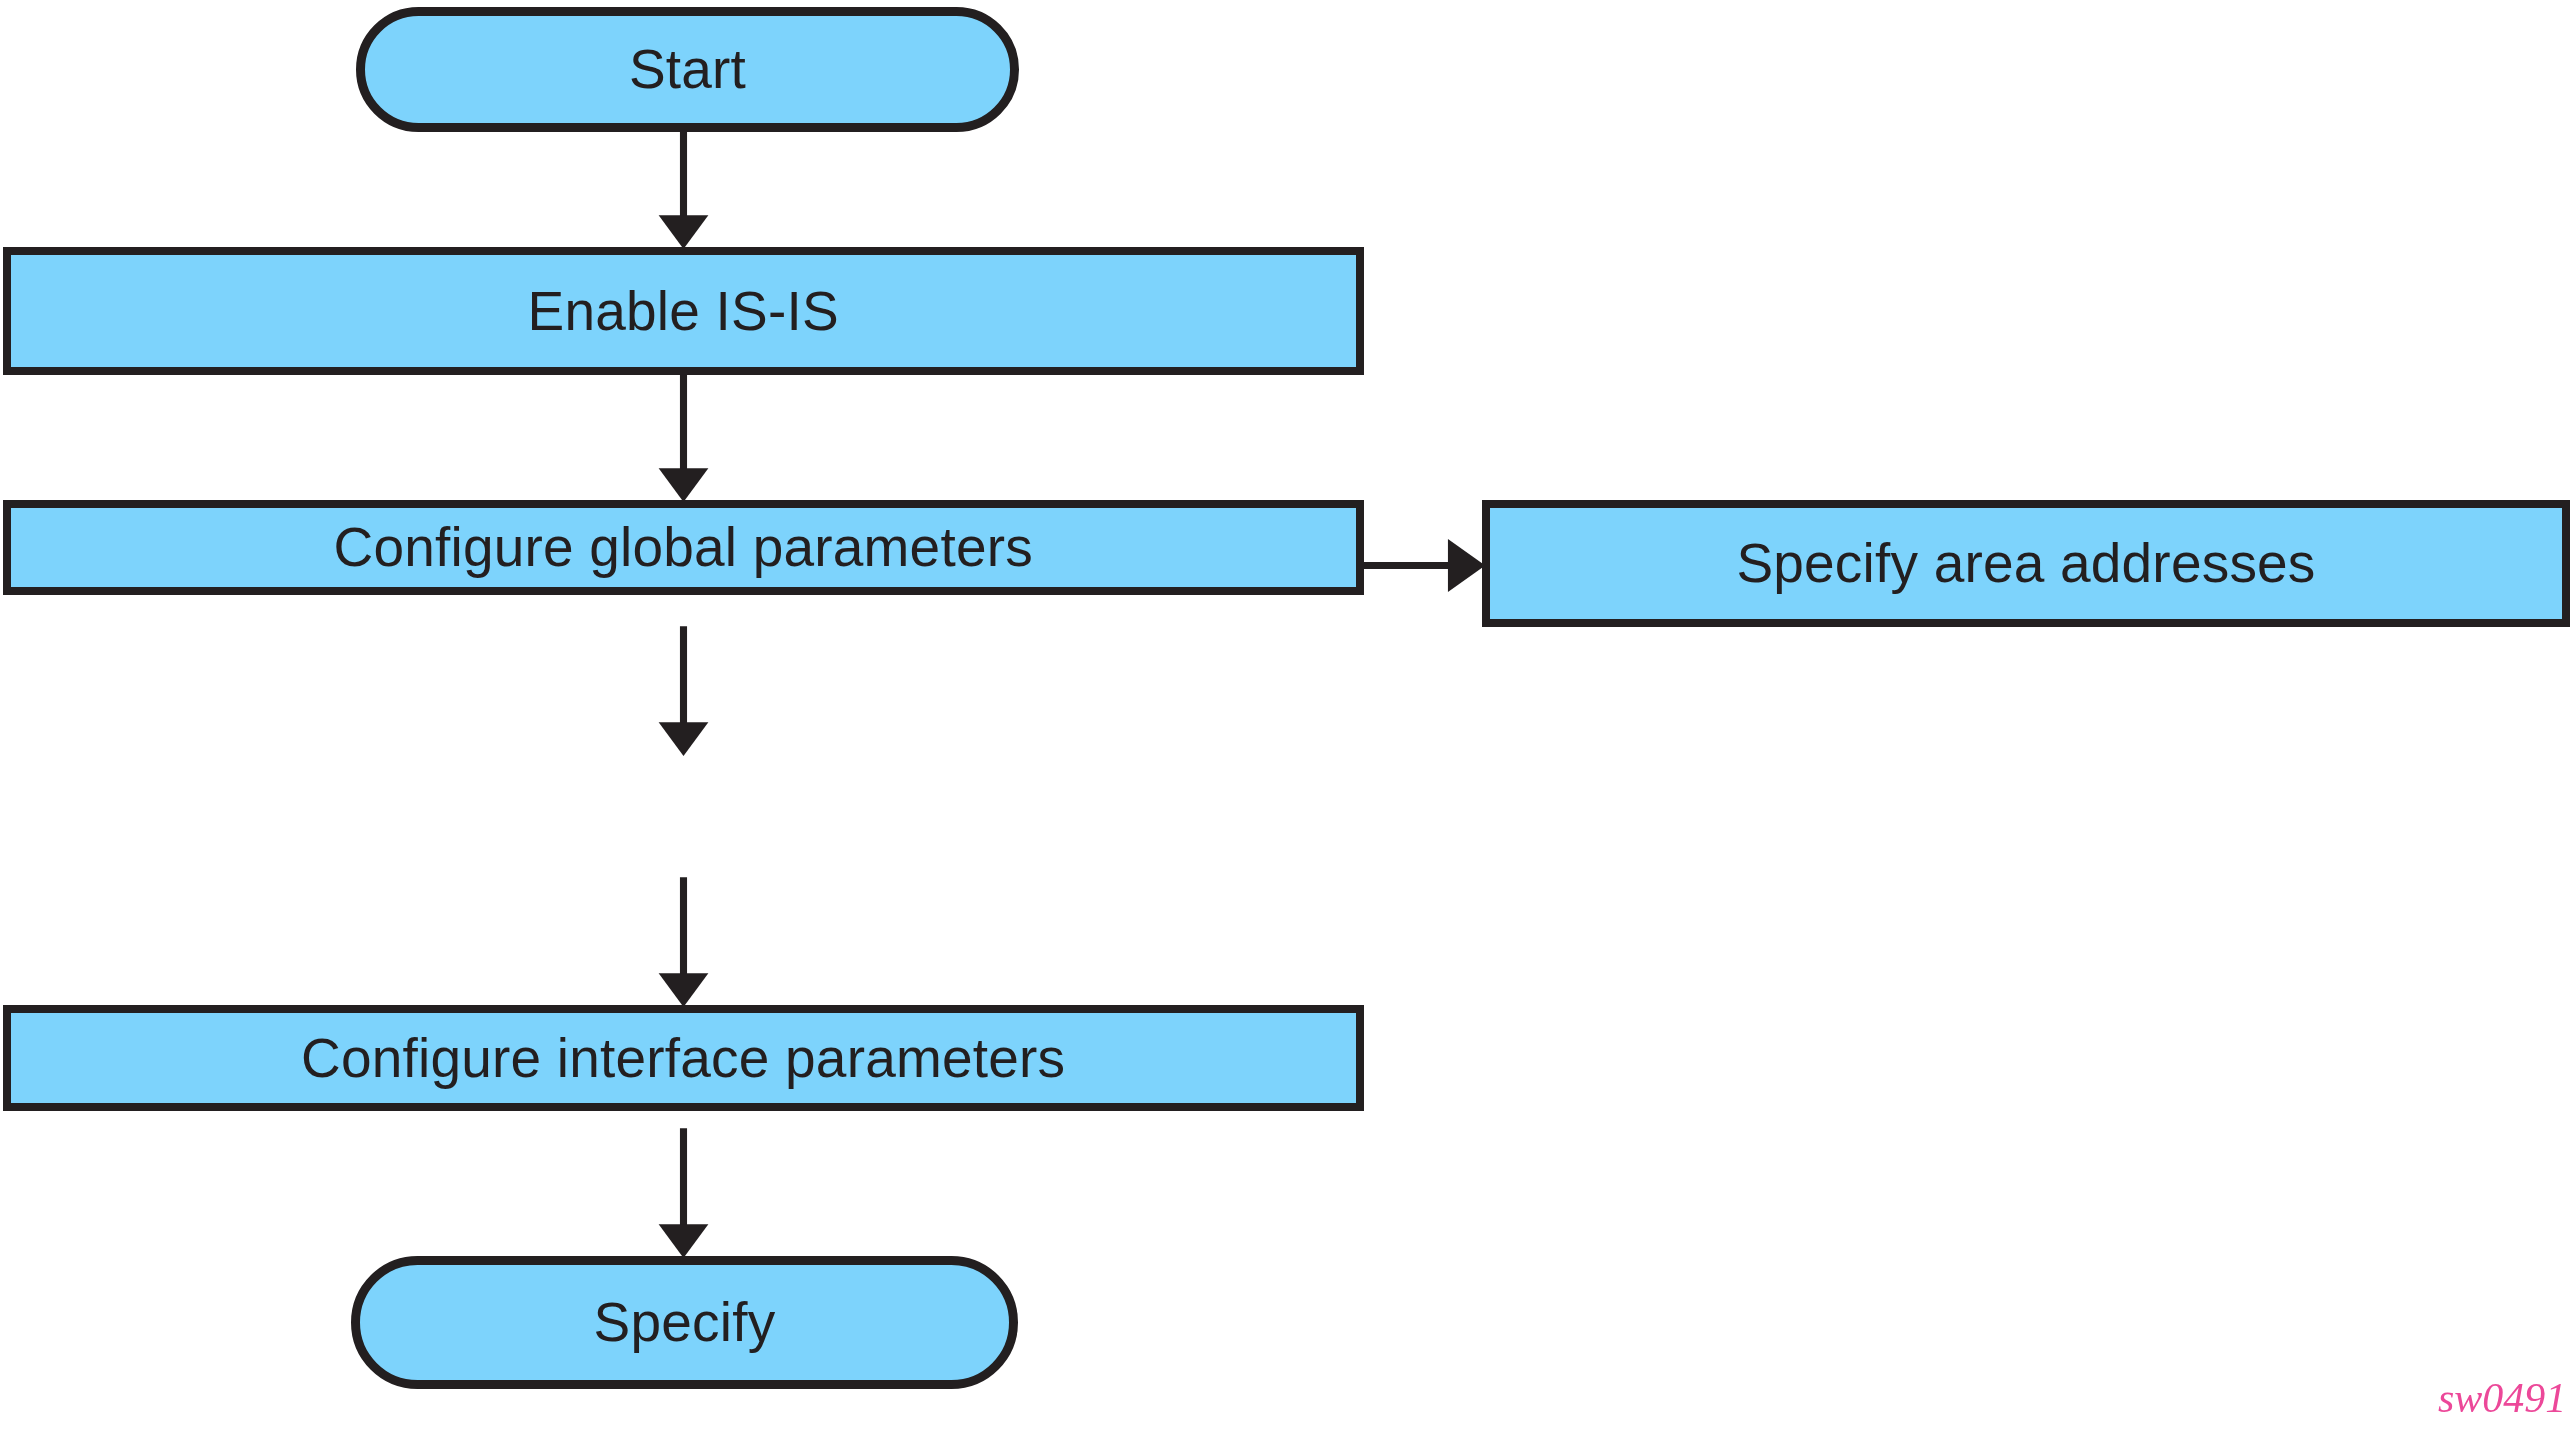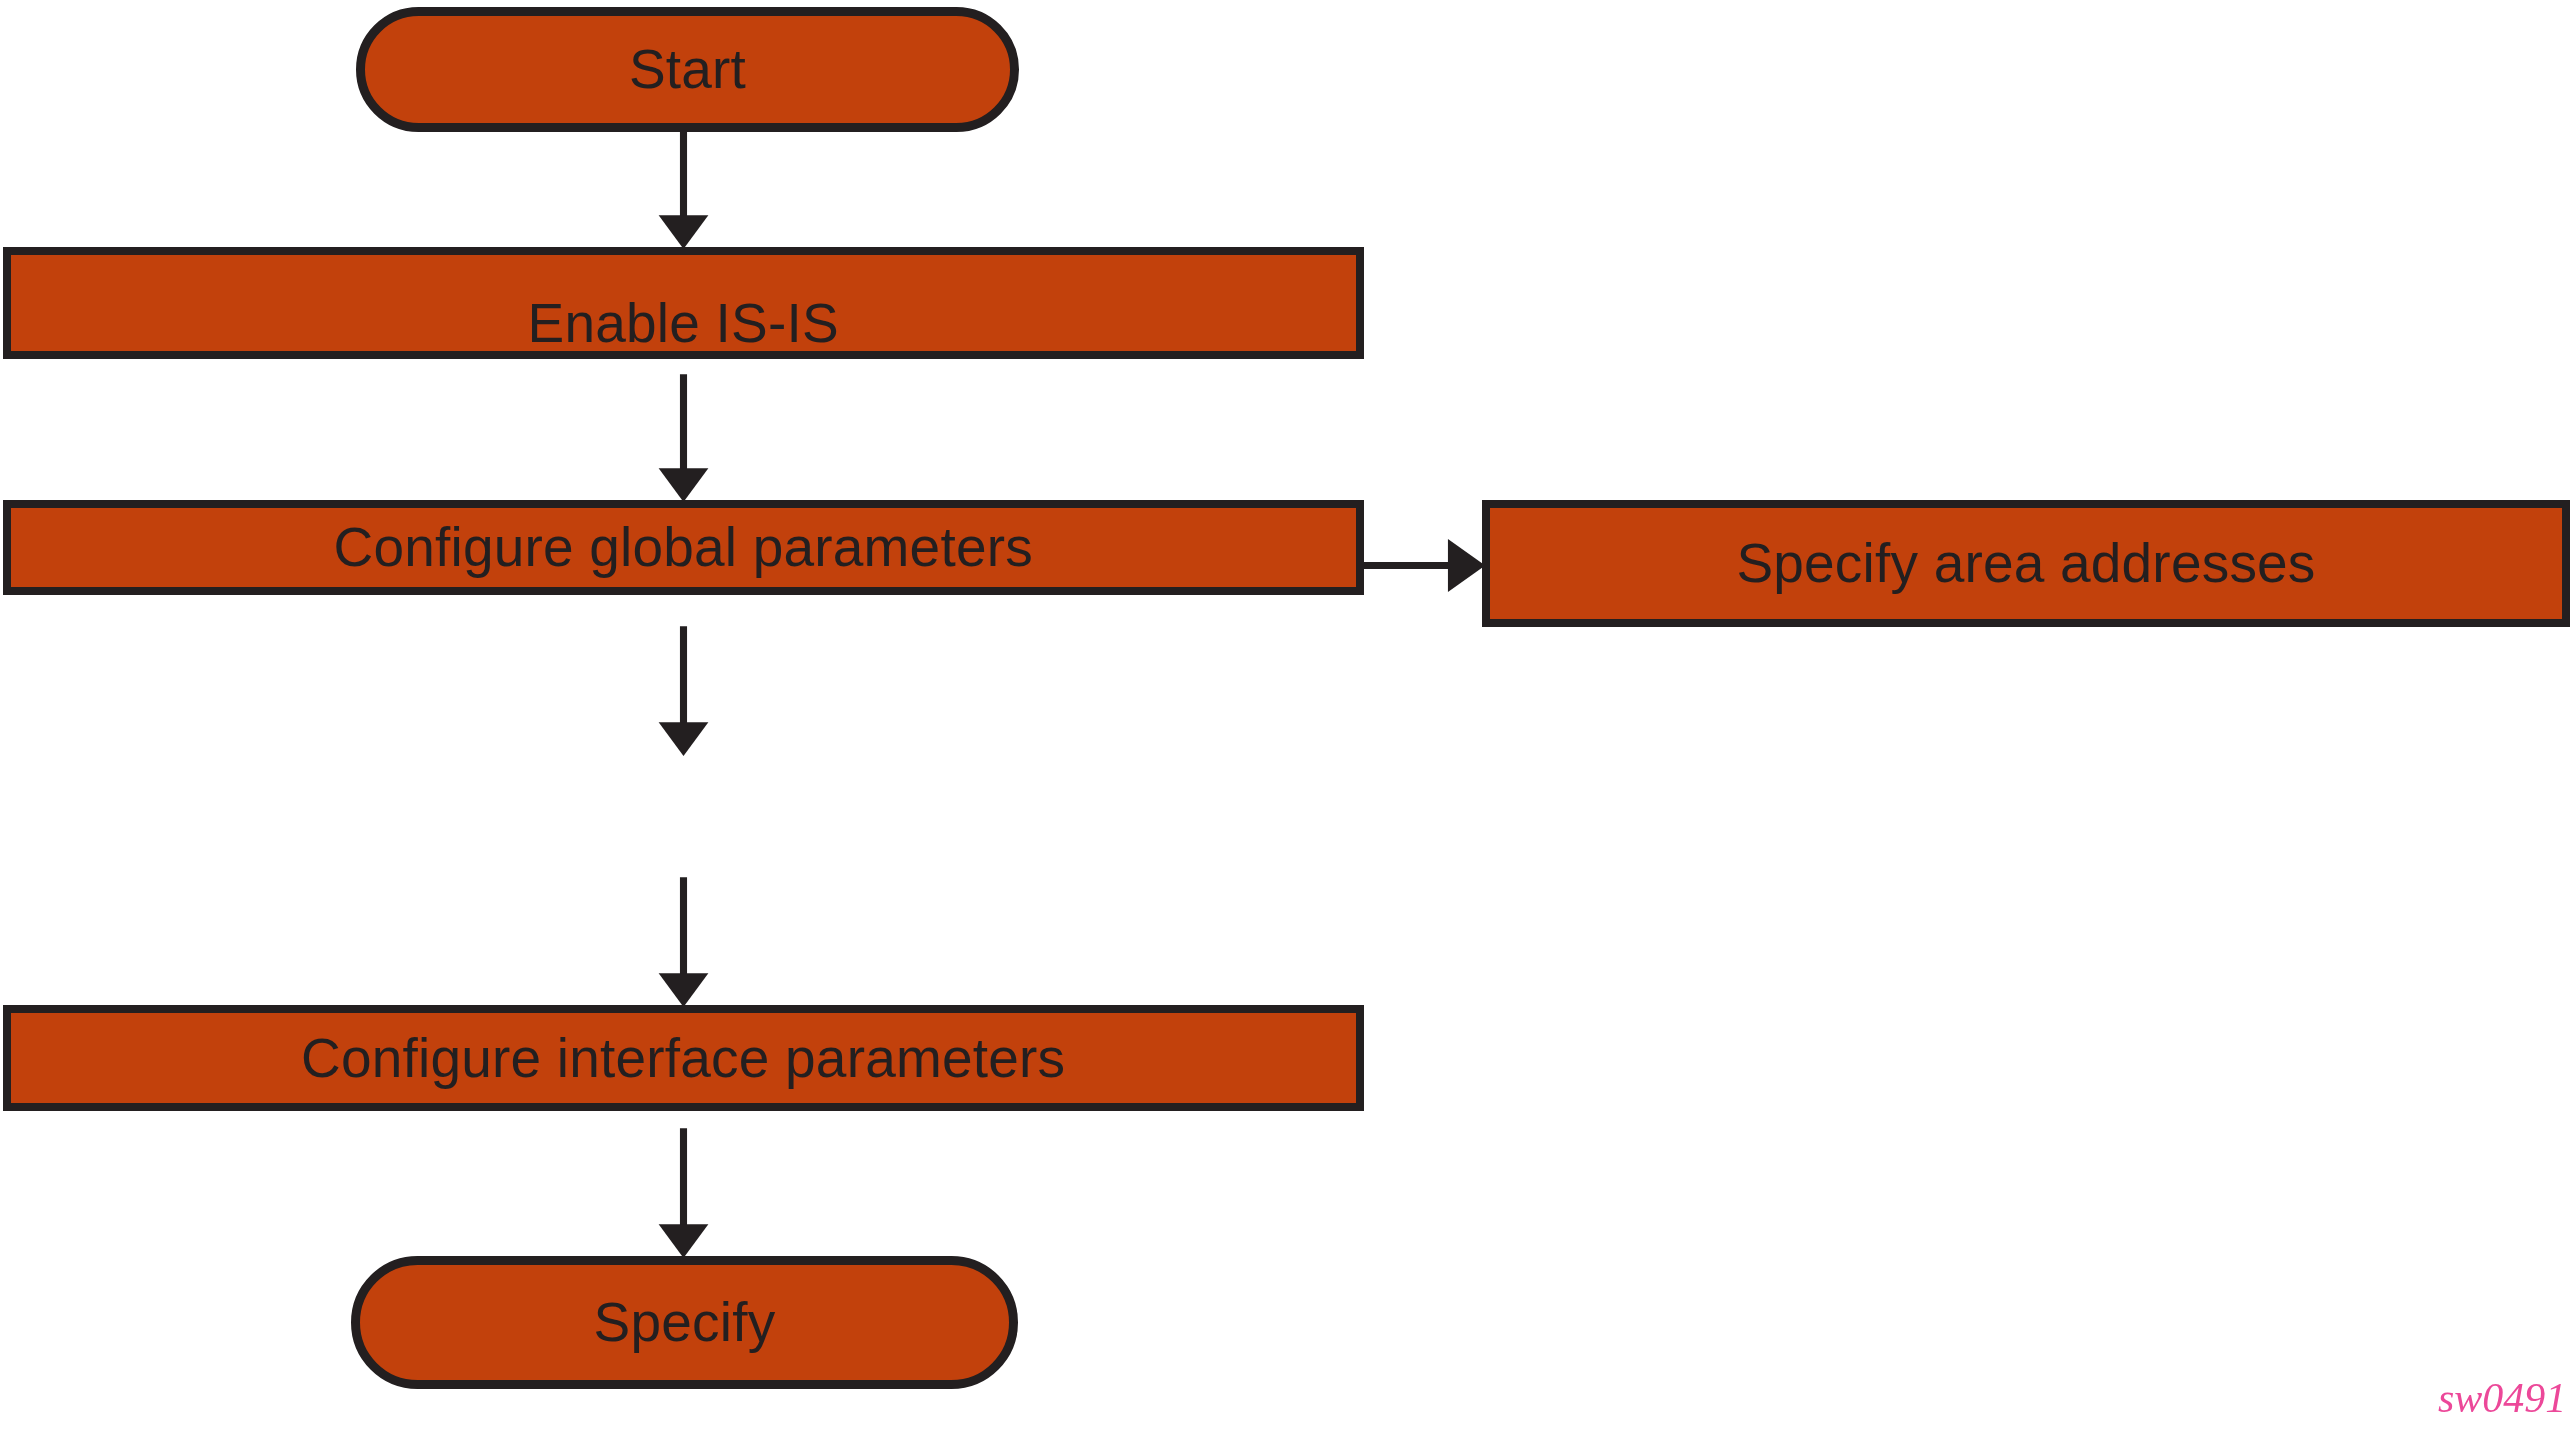--- a/index.html
+++ b/index.html
@@ -13,21 +13,21 @@
   #canvas {
     position: relative;
     width: 2576px;
     height: 1435px;
     background: #ffffff;
     overflow: hidden;
   }
   .node {
     position: absolute;
     box-sizing: border-box;
-    background: #c2410c;
+    background: #7dd3fc;
     border: 8px solid #231f20;
     display: flex;
     align-items: center;
     justify-content: center;
   }
   .node.terminator {
     border-width: 9.8px;
     border-radius: 8897px;
   }
   .node-label {
@@ -59,21 +59,21 @@
 
   <div class="node terminator" style="left:356px; top:7.1px; width:663px; height:125px;">
     <span class="node-label">Start</span>
   </div>
 
   <svg class="arrow" style="left:648px; top:130px; width:71px; height:121px;" viewBox="0 0 80 136">
     <line x1="40" y1="0" x2="40" y2="100" stroke="#231f20" stroke-width="8"></line>
     <polygon points="12,96 68,96 40,134" fill="#231f20"></polygon>
   </svg>
 
-  <div class="node" style="left:2.7px; top:247px; width:1361px; height:112px;align-items:flex-end;">
+  <div class="node" style="left:2.7px; top:247px; width:1361px; height:128px;">
     <span class="node-label">Enable IS-IS</span>
   </div>
 
   <svg class="arrow" style="left:648px; top:374px; width:71px; height:130px;" viewBox="0 0 80 146">
     <line x1="40" y1="0" x2="40" y2="110" stroke="#231f20" stroke-width="8"></line>
     <polygon points="12,106 68,106 40,144" fill="#231f20"></polygon>
   </svg>
 
   <div class="node" style="left:2.7px; top:500px; width:1361px; height:95px;">
     <span class="node-label">Configure global parameters</span>

